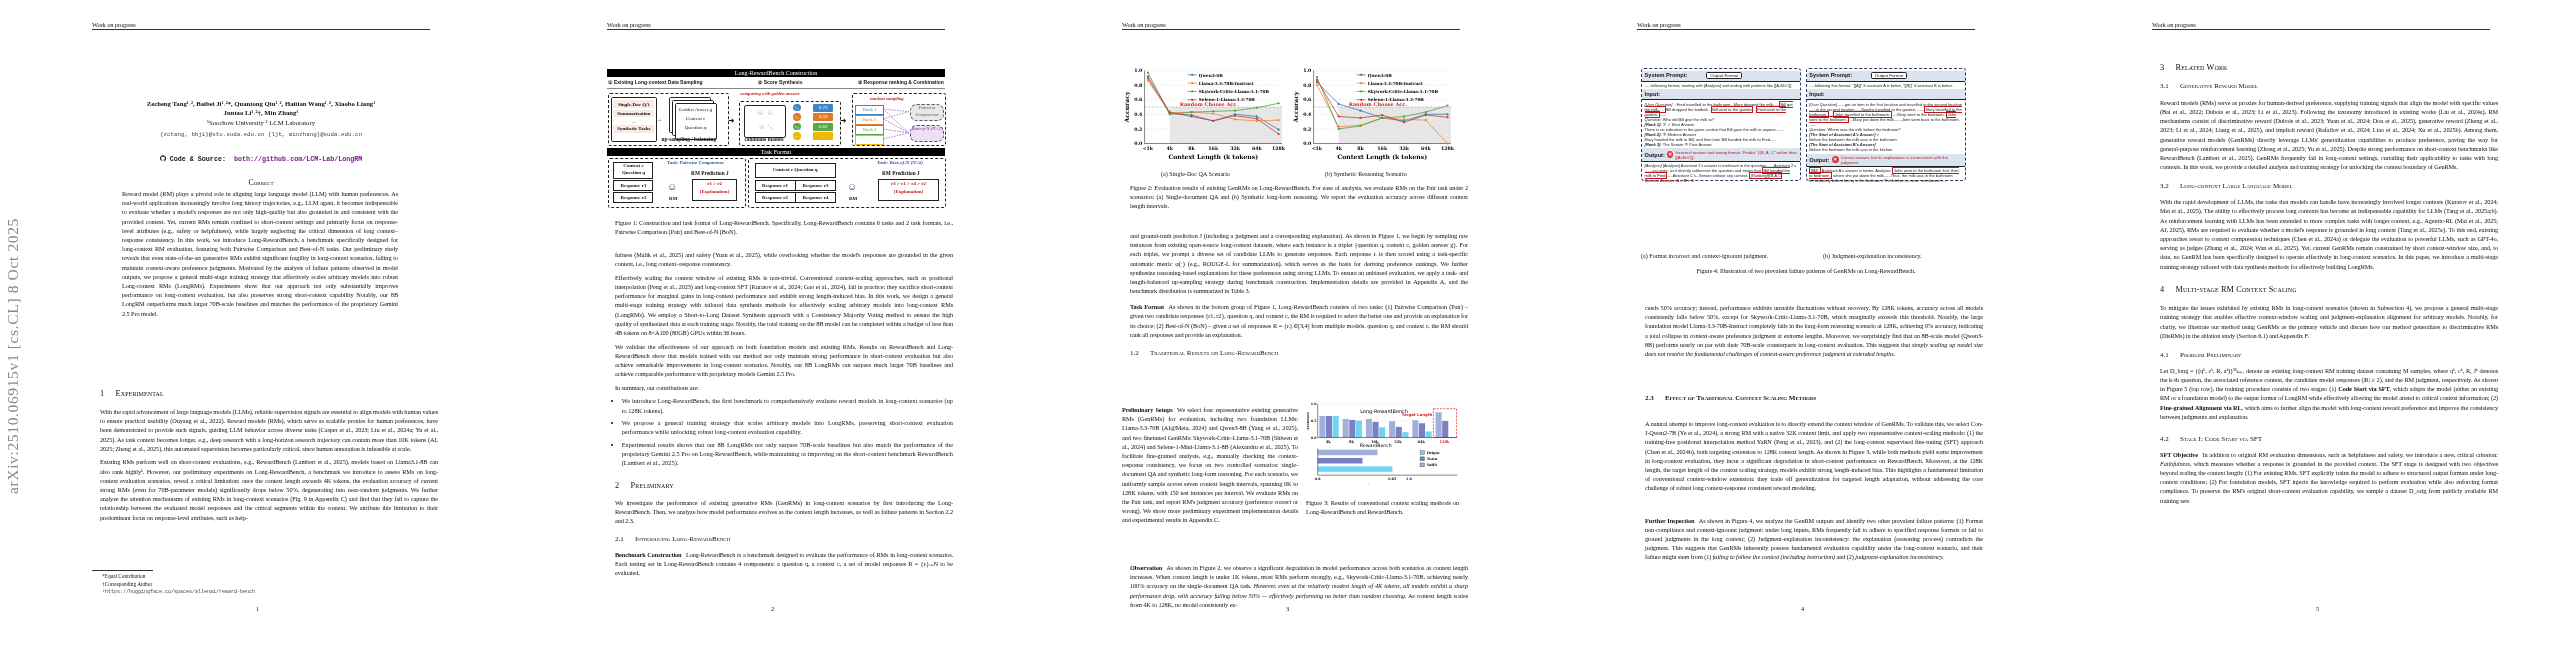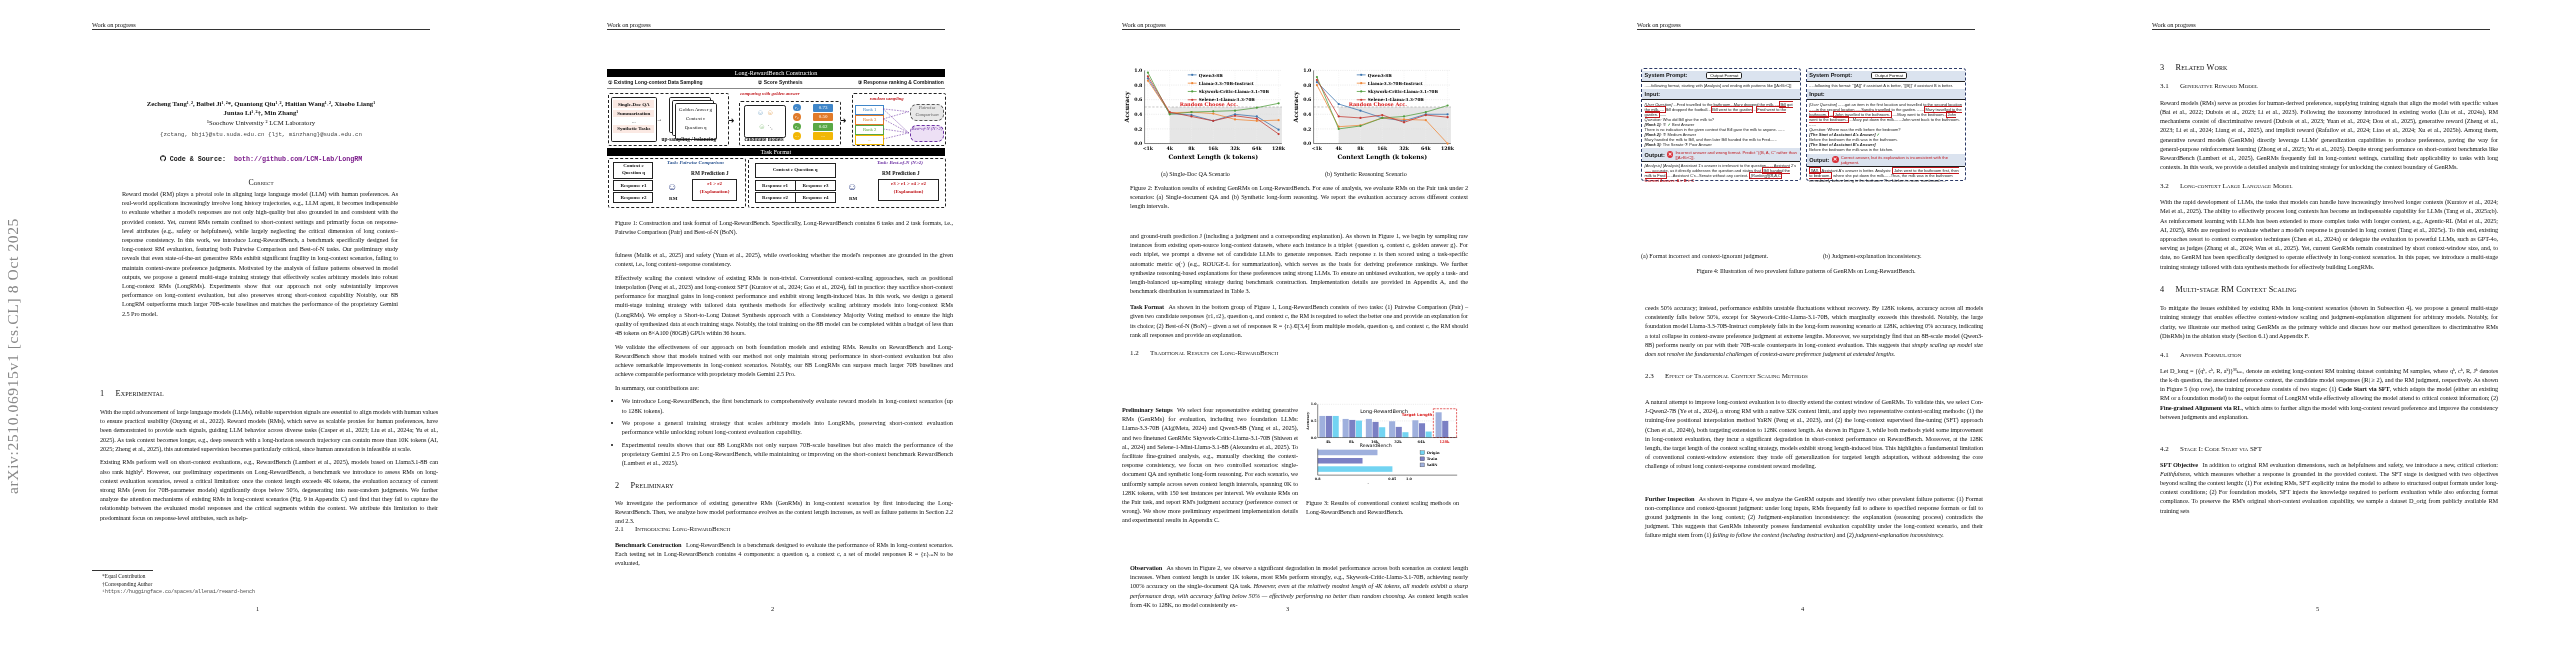--- a/index.html
+++ b/index.html
@@ -203,21 +203,21 @@
       <p style="margin-top:4.4px;">Effectively scaling the context window of existing RMs is non-trivial. Conventional context-scaling approaches, such as positional interpolation (Peng et al., 2023) and long-context SFT (Kuratov et al., 2024; Gao et al., 2024), fail in practice: they sacrifice short-context performance for marginal gains in long-context performance and exhibit strong length-induced bias. In this work, we design a general multi-stage training strategy with tailored data synthesis methods for effectively scaling arbitrary models into long-context RMs (LongRMs). We employ a Short-to-Long Dataset Synthesis approach with a Consistency Majority Voting method to ensure the high quality of synthesized data at each training stage. Notably, the total training on the 8B model can be completed within a budget of less than 4B tokens on 8×A100 (80GB) GPUs within 36 hours.</p>
       <p style="margin-top:4.4px;">We validate the effectiveness of our approach on both foundation models and existing RMs. Results on RewardBench and Long-RewardBench show that models trained with our method not only maintain strong performance in short-context evaluation but also achieve remarkable improvements in long-context scenarios. Notably, our 8B LongRMs can surpass much larger 70B baselines and achieve comparable performance with proprietary models Gemini 2.5 Pro.</p>
       <p style="margin-top:4.4px;">In summary, our contributions are:</p>
       <ul style="margin:4.4px 0 0 0;padding-left:6.7px;font-size:6.3px;line-height:9.2px;">
         <li style="text-align:justify;">We introduce Long-RewardBench, the first benchmark to comprehensively evaluate reward models in long-context scenarios (up to 128K tokens).</li>
         <li style="text-align:justify;margin-top:3.3px;">We propose a general training strategy that scales arbitrary models into LongRMs, preserving short-context evaluation performance while unlocking robust long-context evaluation capability.</li>
         <li style="text-align:justify;margin-top:3.3px;">Experimental results shows that our 8B LongRMs not only surpass 70B-scale baselines but also match the performance of the proprietary Gemini 2.5 Pro on Long-RewardBench, while maintaining or improving on the short-context benchmark RewardBench (Lambert et al., 2025).</li>
       </ul>
       <h2 class="sec" style="margin-top:13.3px;"><span class="num">2</span><span>Preliminary</span></h2>
       <p style="margin-top:7.8px;">We investigate the performance of existing generative RMs (GenRMs) in long-context scenarios by first introducing the Long-RewardBench. Then, we analyze how model performance evolves as the context length increases, as well as failure patterns in Section 2.2 and 2.3.</p>
-      <h3 class="sub" style="margin-top:0;"><span class="num">2.1</span><span>Introducing Long-RewardBench</span></h3>
+      <h3 class="sub" style="margin-top:10px;"><span class="num">2.1</span><span>Introducing Long-RewardBench</span></h3>
       <p style="margin-top:6.7px;"><span class="para-title">Benchmark Construction</span><span>Long-RewardBench is a benchmark designed to evaluate the performance of RMs in long-context scenarios. Each testing set in Long-RewardBench contains 4 components: a question q, a context c, a set of model responses R = {rᵢ}ᵢ₌N to be evaluated,</span></p>
     </div>
     <div class="pagenum">2</div>
   </div>
 
   <div class="page">
     <div class="runhead">Work on progress</div>
     <div class="chart-wrap" style="left:92px;">
       <svg id="chartA" width="167" height="103" viewBox="0 0 300 186">
           <rect x="85.33333333333334" y="74" width="202.66666666666666" height="66" fill="#e6e6e6"></rect>
@@ -506,39 +506,39 @@
         </div>
       </div>
     </div>
     <div class="subcap" style="left:96px;top:253px;">(a) Format incorrect and context-ignorant judgment.</div>
     <div class="subcap" style="left:278px;top:253px;">(b) Judgment-explanation inconsistency.</div>
     <div style="position:absolute;left:92px;top:266px;width:338px;text-align:center;">
       <p class="caption" style="text-align:center;">Figure 4: Illustration of two prevalent failure patterns of GenRMs on Long-RewardBench.</p>
     </div>
     <div class="col" style="top:303px;">
       <p><span>ceeds 50% accuracy; instead, performance exhibits unstable fluctuations without recovery. By 128K tokens, accuracy across all models consistently falls below 50%, except for Skywork-Critic-Llama-3.1-70B, which marginally exceeds this threshold. Notably, the large foundation model Llama-3.3-70B-Instruct completely fails in the long-form reasoning scenario at 128K, achieving 0% accuracy, indicating a total collapse in context-aware preference judgment at extreme lengths. Moreover, we surprisingly find that an 8B-scale model (Qwen3-8B) performs nearly on par with their 70B-scale counterparts in long-context evaluation. This suggests that</span> <span class="it">simply scaling up model size does not resolve the fundamental challenges of context-aware preference judgment at extended lengths.</span></p>
-      <h3 class="sub" style="margin-top:14px;"><span class="num">2.3</span><span>Effect of Traditional Context Scaling Methods</span></h3>
+      <h3 class="sub" style="margin-top:36px;font-weight:bold;"><span class="num">2.3</span><span>Effect of Traditional Context Scaling Methods</span></h3>
       <p style="margin-top:16.7px;">A natural attempt to improve long-context evaluation is to directly extend the context window of GenRMs. To validate this, we select Con-J-Qwen2-7B (Ye et al., 2024), a strong RM with a native 32K context limit, and apply two representative context-scaling methods: (1) the training-free positional interpolation method YaRN (Peng et al., 2023), and (2) the long-context supervised fine-tuning (SFT) approach (Chen et al., 2024b), both targeting extension to 128K context length. As shown in Figure 3, while both methods yield some improvement in long-context evaluation, they incur a significant degradation in short-context performance on RewardBench. Moreover, at the 128K length, the target length of the context scaling strategy, models exhibit strong length-induced bias. This highlights a fundamental limitation of conventional context-window extension: they trade off generalization for targeted length adaptation, without addressing the core challenge of robust long context-response consistent reward modeling.</p>
       <p style="margin-top:23px;"><span class="para-title">Further Inspection</span><span>As shown in Figure 4, we analyze the GenRM outputs and identify two other prevalent failure patterns: (1) Format non-compliance and context-ignorant judgment: under long inputs, RMs frequently fail to adhere to specified response formats or fail to ground judgments in the long context; (2) Judgment-explanation inconsistency: the explanation (reasoning process) contradicts the judgment. This suggests that GenRMs inherently possess fundamental evaluation capability under the long-context scenario, and their failure might stem from (1)</span> <span class="it">failing to follow the context (including instruction)</span> <span>and (2)</span> <span class="it">judgment-explanation inconsistency.</span></p>
     </div>
     <div class="pagenum">4</div>
   </div>
 
   <div class="page">
     <div class="runhead">Work on progress</div>
     <div class="col" style="top:63px;">
       <h2 class="sec"><span class="num">3</span><span>Related Work</span></h2>
       <h3 class="sub" style="margin-top:10px;"><span class="num">3.1</span><span>Generative Reward Model</span></h3>
       <p style="margin-top:7.8px;">Reward models (RMs) serve as proxies for human-derived preference, supplying training signals that align the model with specific values (Bai et al., 2022; Dubois et al., 2023; Li et al., 2023). Following the taxonomy introduced in existing works (Liu et al., 2024a), RM mechanisms consist of discriminative reward (Dubois et al., 2023; Yuan et al., 2024; Dou et al., 2025), generative reward (Zheng et al., 2023; Li et al., 2024; Liang et al., 2025), and implicit reward (Rafailov et al., 2024; Liao et al., 2024; Xu et al., 2025b). Among them, generative reward models (GenRMs) directly leverage LLMs' generalization capabilities to produce preference, paving the way for general-purpose reinforcement learning (Zhong et al., 2025; Yu et al., 2025). Despite strong performance on short-context benchmarks like RewardBench (Lambert et al., 2025), GenRMs frequently fail in long-context settings, curtailing their applicability to tasks with long contexts. In this work, we provide a detailed analysis and training strategy for unlocking the context boundary of GenRMs.</p>
       <h3 class="sub" style="margin-top:11px;"><span class="num">3.2</span><span>Long-context Large Language Model</span></h3>
       <p style="margin-top:6.7px;">With the rapid development of LLMs, the tasks that models can handle have increasingly involved longer contexts (Kuratov et al., 2024; Mei et al., 2025). The ability to effectively process long contexts has become an indispensable capability for LLMs (Tang et al., 2025a;b). As reinforcement learning with LLMs has been extended to more complex tasks with longer context, e.g., Agentic-RL (Mai et al., 2025; AI, 2025), RMs are required to evaluate whether a model's response is grounded in long context (Tang et al., 2025c). To this end, existing approaches resort to context compression techniques (Chen et al., 2024a) or delegate the evaluation to powerful LLMs, such as GPT-4o, serving as judges (Zhang et al., 2024; Wan et al., 2025). Yet, current GenRMs remain constrained by short context-window size, and, to date, no GenRM has been specifically designed to operate effectively in long-context scenarios. In this paper, we introduce a multi-stage training strategy tailored with data synthesis methods for effectively building LongRMs.</p>
       <h2 class="sec" style="margin-top:14.5px;"><span class="num">4</span><span>Multi-stage RM Context Scaling</span></h2>
       <p style="margin-top:9px;">To mitigate the issues exhibited by existing RMs in long-context scenarios (shown in Subsection 4), we propose a general multi-stage training strategy that enables effective context-window scaling and judgment-explanation alignment for arbitrary models. Notably, for clarity, we illustrate our method using GenRMs as the primary vehicle and discuss how our method generalizes to discriminative RMs (DisRMs) in the ablation study (Section 6.1) and Appendix F.</p>
-      <h3 class="sub" style="margin-top:11px;"><span class="num">4.1</span><span>Answer Formulation</span></h3>
+      <h3 class="sub" style="margin-top:11px;"><span class="num">4.1</span><span>Problem Preliminary</span></h3>
       <p style="margin-top:6.7px;"><span>Let D_long = {(qᵏ, cᵏ, R, aᵏ)}ᴹₖ₌₁ denote an existing long-context RM training dataset containing M samples, where qᵏ, cᵏ, R, Jᵏ denotes the k-th question, the associated reference context, the candidate model responses (|R| ≥ 2), and the RM judgment, respectively. As shown in Figure 5 (top row), the training procedure consists of two stages: (1)</span> <b>Code Start via SFT</b><span>, which adapts the model (either an existing RM or a foundation model) to the output format of LongRM while effectively allowing the model attend to critical context information; (2)</span> <b>Fine-grained Alignment via RL</b><span>, which aims to further align the model with long-context reward preference and improve the consistency between judgments and explanation.</span></p>
-      <h3 class="sub" style="margin-top:24px;"><span class="num">4.2</span><span>Stage I: Code Start via SFT</span></h3>
+      <h3 class="sub" style="margin-top:14px;"><span class="num">4.2</span><span>Stage I: Code Start via SFT</span></h3>
       <p style="margin-top:6.7px;"><span class="para-title">SFT Objective</span><span>In addition to original RM evaluation dimensions, such as helpfulness and safety, we introduce a new, critical criterion:</span> <i>Faithfulness</i><span>, which measures whether a response is grounded in the provided context. The SFT stage is designed with two objectives beyond scaling the context length: (1) For existing RMs, SFT explicitly trains the model to adhere to structured output formats under long-context conditions; (2) For foundation models, SFT injects the knowledge required to perform evaluation while also enforcing format compliance. To preserve the RM's original short-context evaluation capability, we sample a dataset D_orig from publicly available RM training sets</span></p>
     </div>
     <div class="pagenum">5</div>
   </div>
 
 </div>
 
 
 </body></html>

